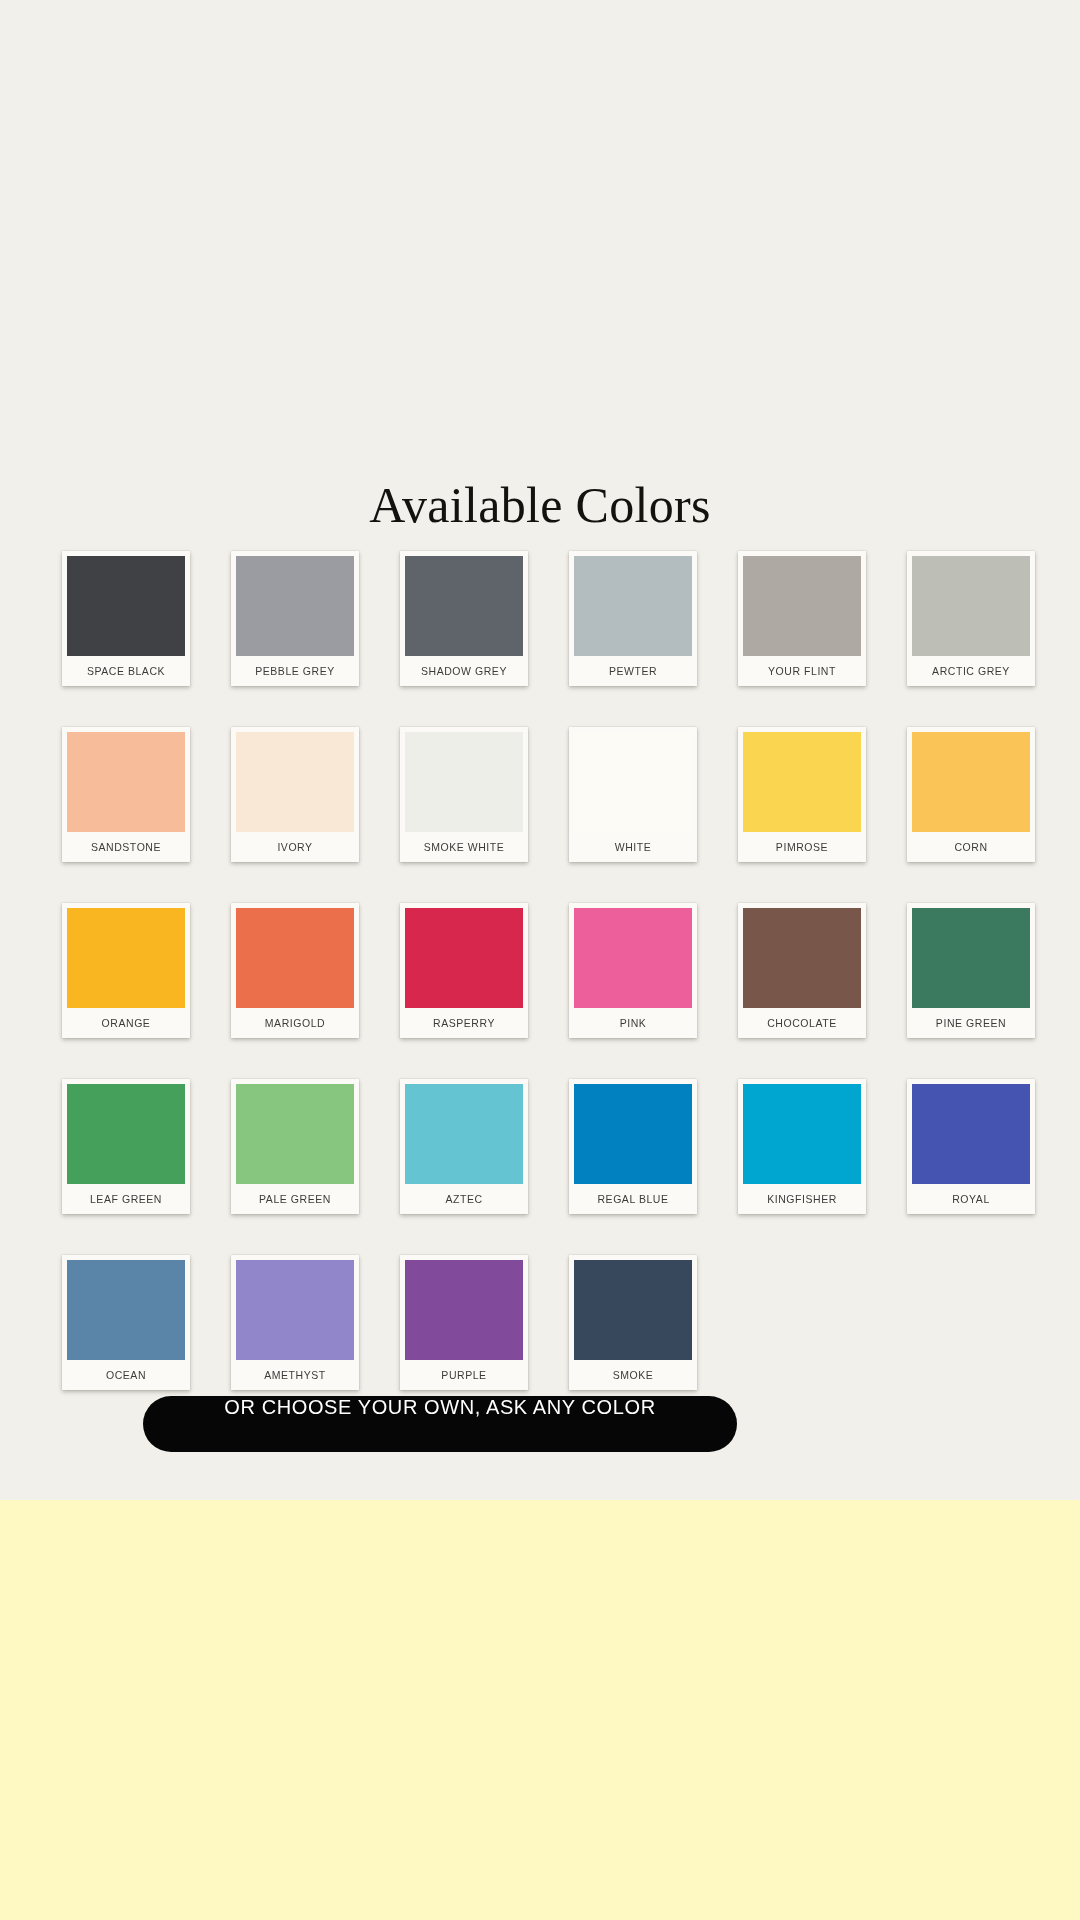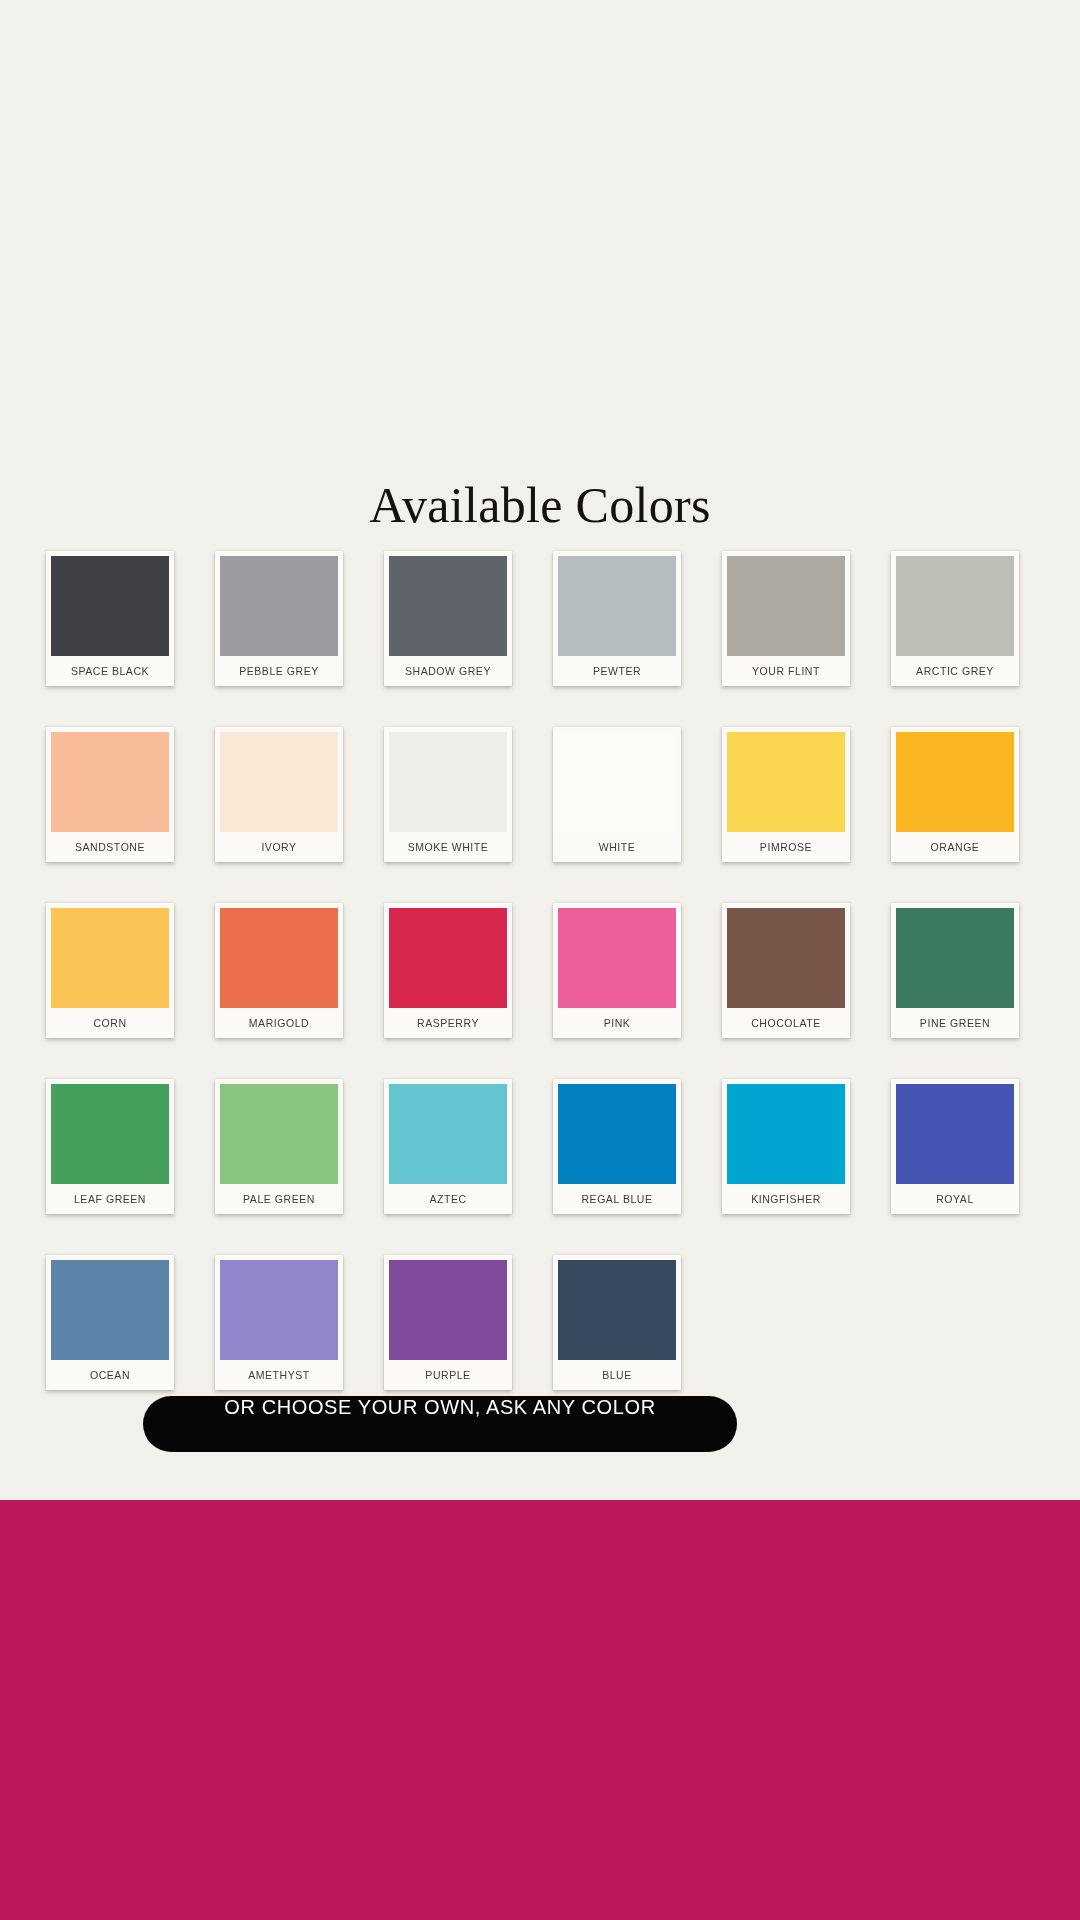--- a/index.html
+++ b/index.html
@@ -9,21 +9,21 @@
     height: 1920px;
     background: #f1efea;
     font-family: "Liberation Sans", sans-serif;
     overflow: hidden;
   }
 
   .page {
     position: relative;
     width: 1080px;
     height: 1920px;
-    background: #be185d;
+    background: #fef9c3;
   }
 
   
   .panel {
     position: absolute;
     left: 0;
     top: 0;
     width: 1080px;
     height: 1500px;
     background: #f2f0eb;
@@ -38,21 +38,21 @@
     font-family: "Liberation Serif", serif;
     font-size: 50px;
     font-weight: 400;
     color: #14110f;
     letter-spacing: 0.3px;
   }
 
   .grid {
     position: absolute;
     top: 551px;
-    left: 46px;
+    left: 62px;
     width: 956px;
     display: grid;
     grid-template-columns: repeat(6, 128px);
     column-gap: 29.6px;
     row-gap: 17px;
     gap: 41px;
   }
 
   .swatch-card {
     width: 128px;
@@ -145,28 +145,28 @@
       </div>
       <div class="swatch-card">
         <span class="swatch-chip" style="background: rgb(252, 251, 246);"></span>
         <div class="swatch-label">WHITE</div>
       </div>
       <div class="swatch-card">
         <span class="swatch-chip" style="background: rgb(250, 213, 79);"></span>
         <div class="swatch-label">PIMROSE</div>
       </div>
       <div class="swatch-card">
+        <span class="swatch-chip" style="background: rgb(251, 196, 87);"></span>
+        <div class="swatch-label">CORN</div>
+      </div>
+      <div class="swatch-card">
         <span class="swatch-chip" style="background: rgb(250, 182, 33);"></span>
         <div class="swatch-label">ORANGE</div>
       </div>
       <div class="swatch-card">
-        <span class="swatch-chip" style="background: rgb(251, 196, 87);"></span>
-        <div class="swatch-label">CORN</div>
-      </div>
-      <div class="swatch-card">
         <span class="swatch-chip" style="background: rgb(236, 111, 76);"></span>
         <div class="swatch-label">MARIGOLD</div>
       </div>
       <div class="swatch-card">
         <span class="swatch-chip" style="background: rgb(216, 39, 76);"></span>
         <div class="swatch-label">RASPERRY</div>
       </div>
       <div class="swatch-card">
         <span class="swatch-chip" style="background: rgb(237, 95, 155);"></span>
         <div class="swatch-label">PINK</div>
@@ -210,21 +210,21 @@
       <div class="swatch-card">
         <span class="swatch-chip" style="background: rgb(146, 134, 202);"></span>
         <div class="swatch-label">AMETHYST</div>
       </div>
       <div class="swatch-card">
         <span class="swatch-chip" style="background: rgb(129, 74, 155);"></span>
         <div class="swatch-label">PURPLE</div>
       </div>
       <div class="swatch-card">
         <span class="swatch-chip" style="background: rgb(56, 72, 92);"></span>
-        <div class="swatch-label">BLUE</div>
+        <div class="swatch-label">SMOKE</div>
       </div>
     </div>
 
   <div class="cta">
     <span>OR CHOOSE YOUR OWN, ASK ANY COLOR</span>
   </div>
 
 </div>
 
 </body></html>

